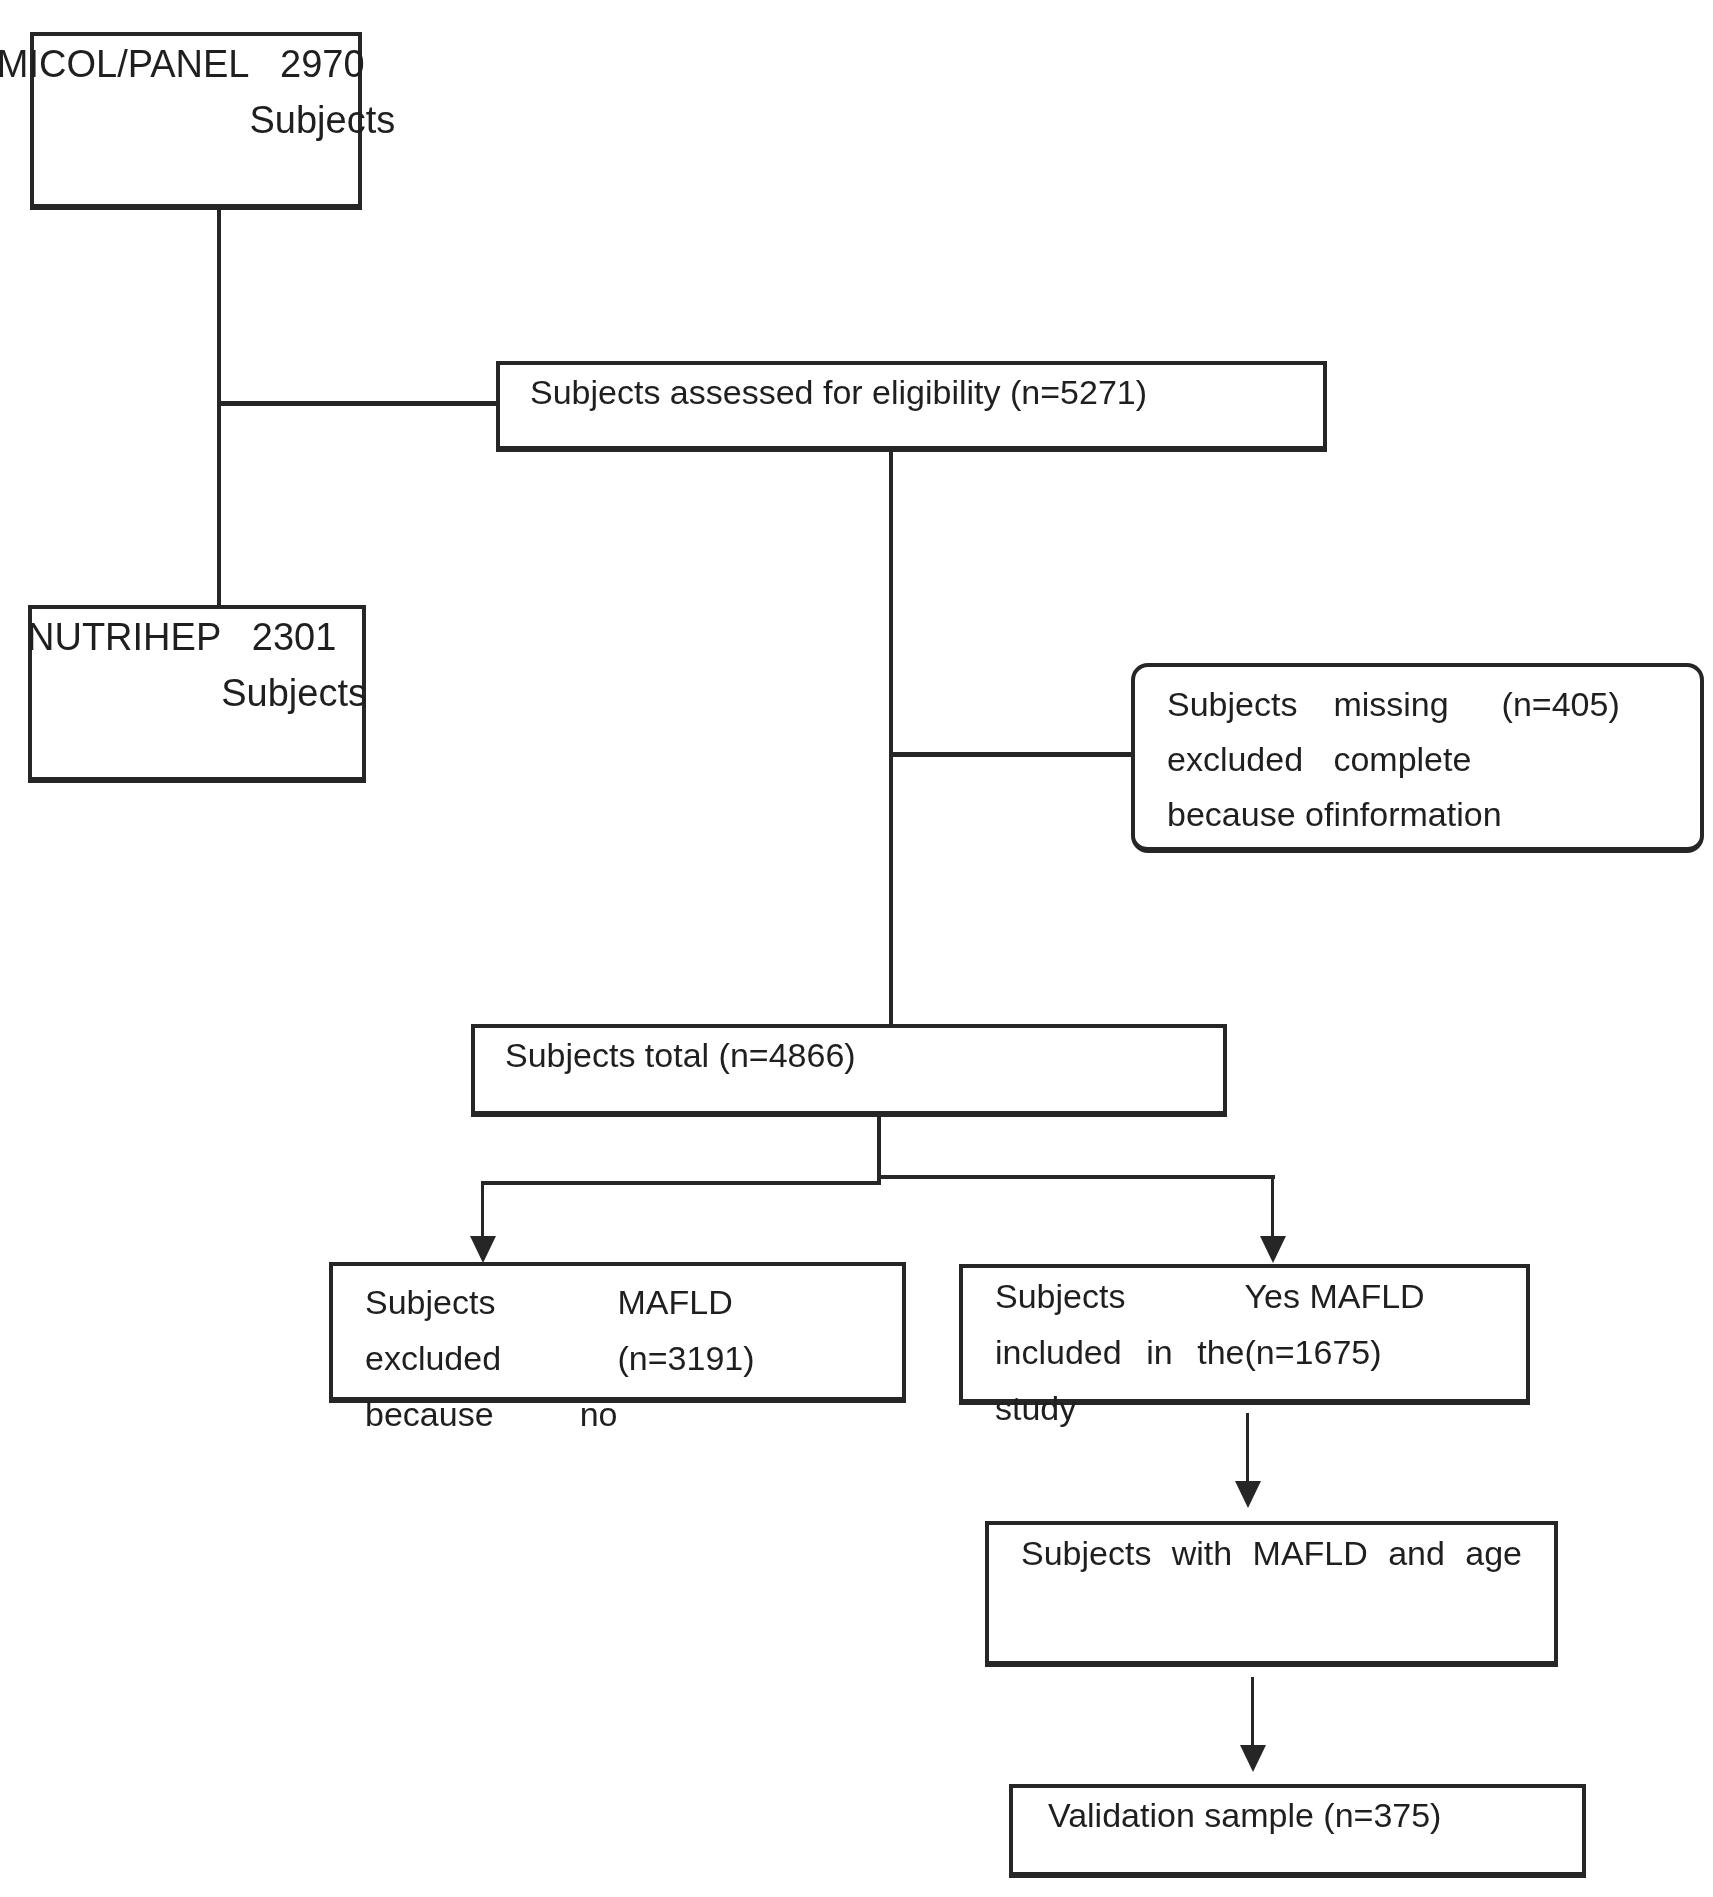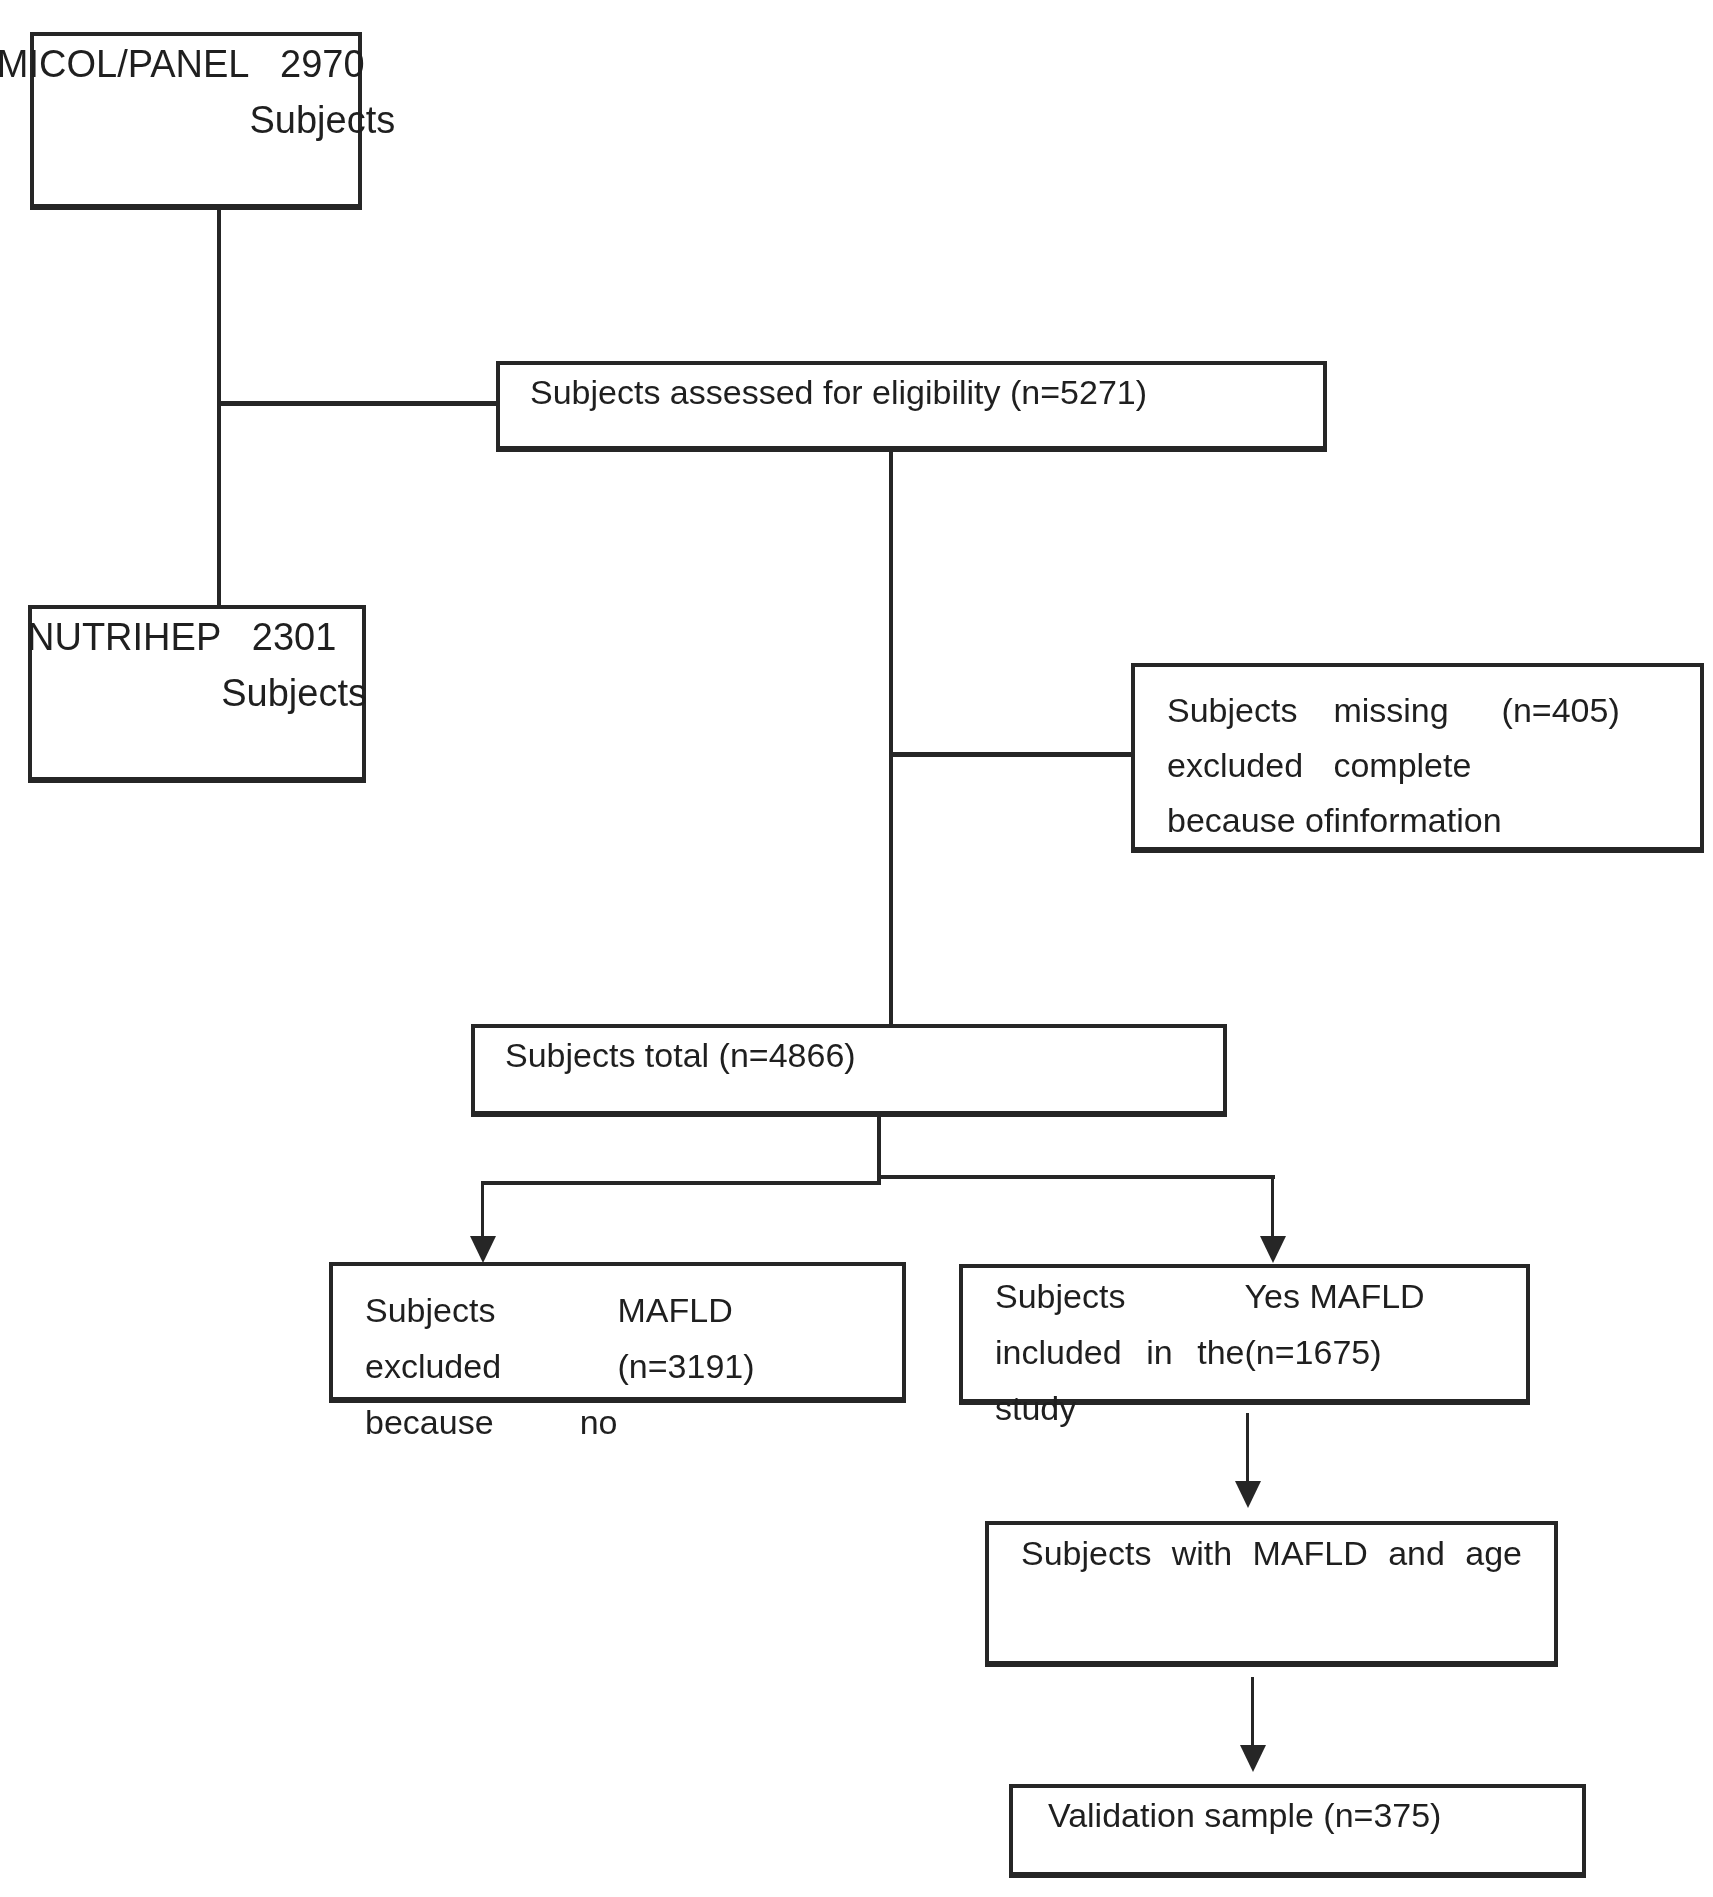--- a/index.html
+++ b/index.html
@@ -29,23 +29,23 @@
     color:var(--text-color);
   }
   .box .line{display:block;width:100%;}
   .box .stretch{text-align:justify;text-align-last:justify;}
   .center{text-align:center;}
 
   
   #box-micol{left:30px;top:32px;width:332px;height:178px;font-size:38px;line-height:56px;}
   #box-eligibility{left:496px;top:361px;width:831px;height:91px;padding-left:30px;}
   #box-nutrihep{left:28px;top:605px;width:338px;height:178px;font-size:38px;line-height:56px;}
-  #box-excluded-missing{left:1131px;top:663px;width:573px;height:190px;padding:16px 32px;}
+  #box-excluded-missing{left:1131px;top:663px;width:573px;height:190px;padding:10px 32px;border-radius:17px;}
   #box-total{left:471px;top:1024px;width:756px;height:93px;padding-left:30px;}
-  #box-excluded-no-mafld{left:329px;top:1262px;width:577px;height:141px;padding:16px 32px;line-height:56px;}
+  #box-excluded-no-mafld{left:329px;top:1262px;width:577px;height:141px;padding:8px 32px;line-height:56px;}
   #box-included{left:959px;top:1264px;width:571px;height:141px;padding:0 32px;line-height:56px;}
   #box-mafld-age{left:985px;top:1509px;width:573px;height:146px;padding:0 32px;line-height:56px;margin-top:12px;}
   #box-validation{left:1009px;top:1784px;width:577px;height:94px;padding-left:35px;}
 
   
   .conn{position:absolute;background:var(--line-color);}
   #c-micol-nutrihep{left:217px;top:210px;width:4px;height:395px;}
   #c-to-eligibility{left:217px;top:401px;width:279px;height:5px;}
   #c-eligibility-total{left:889px;top:452px;width:4px;height:572px;}
   #c-to-excluded-missing{left:889px;top:752px;width:242px;height:5px;}

